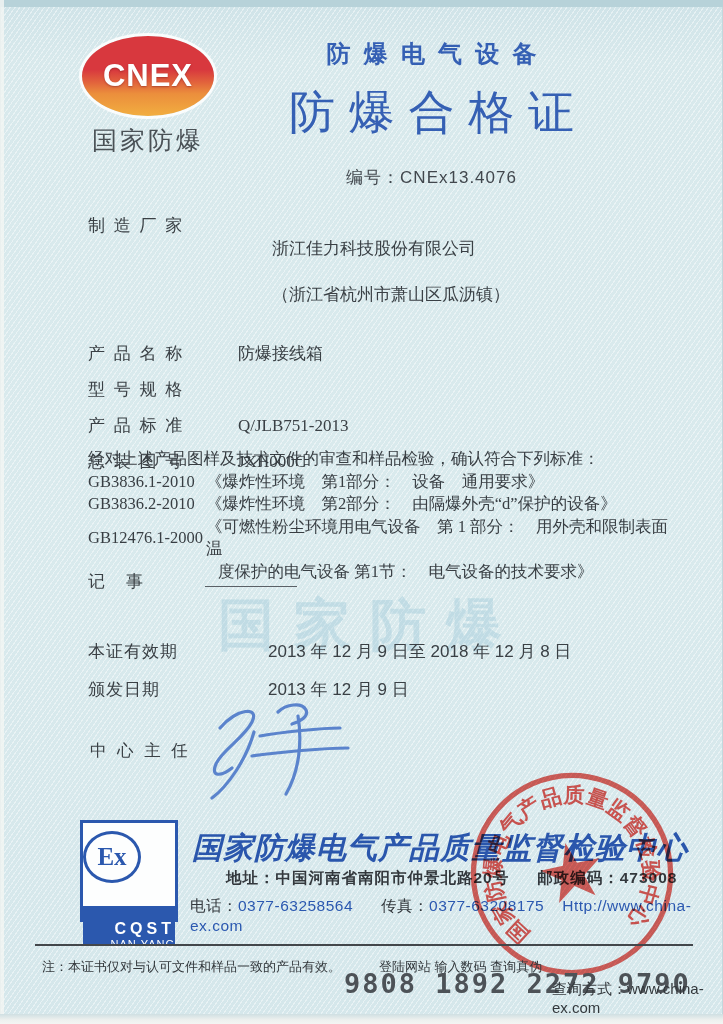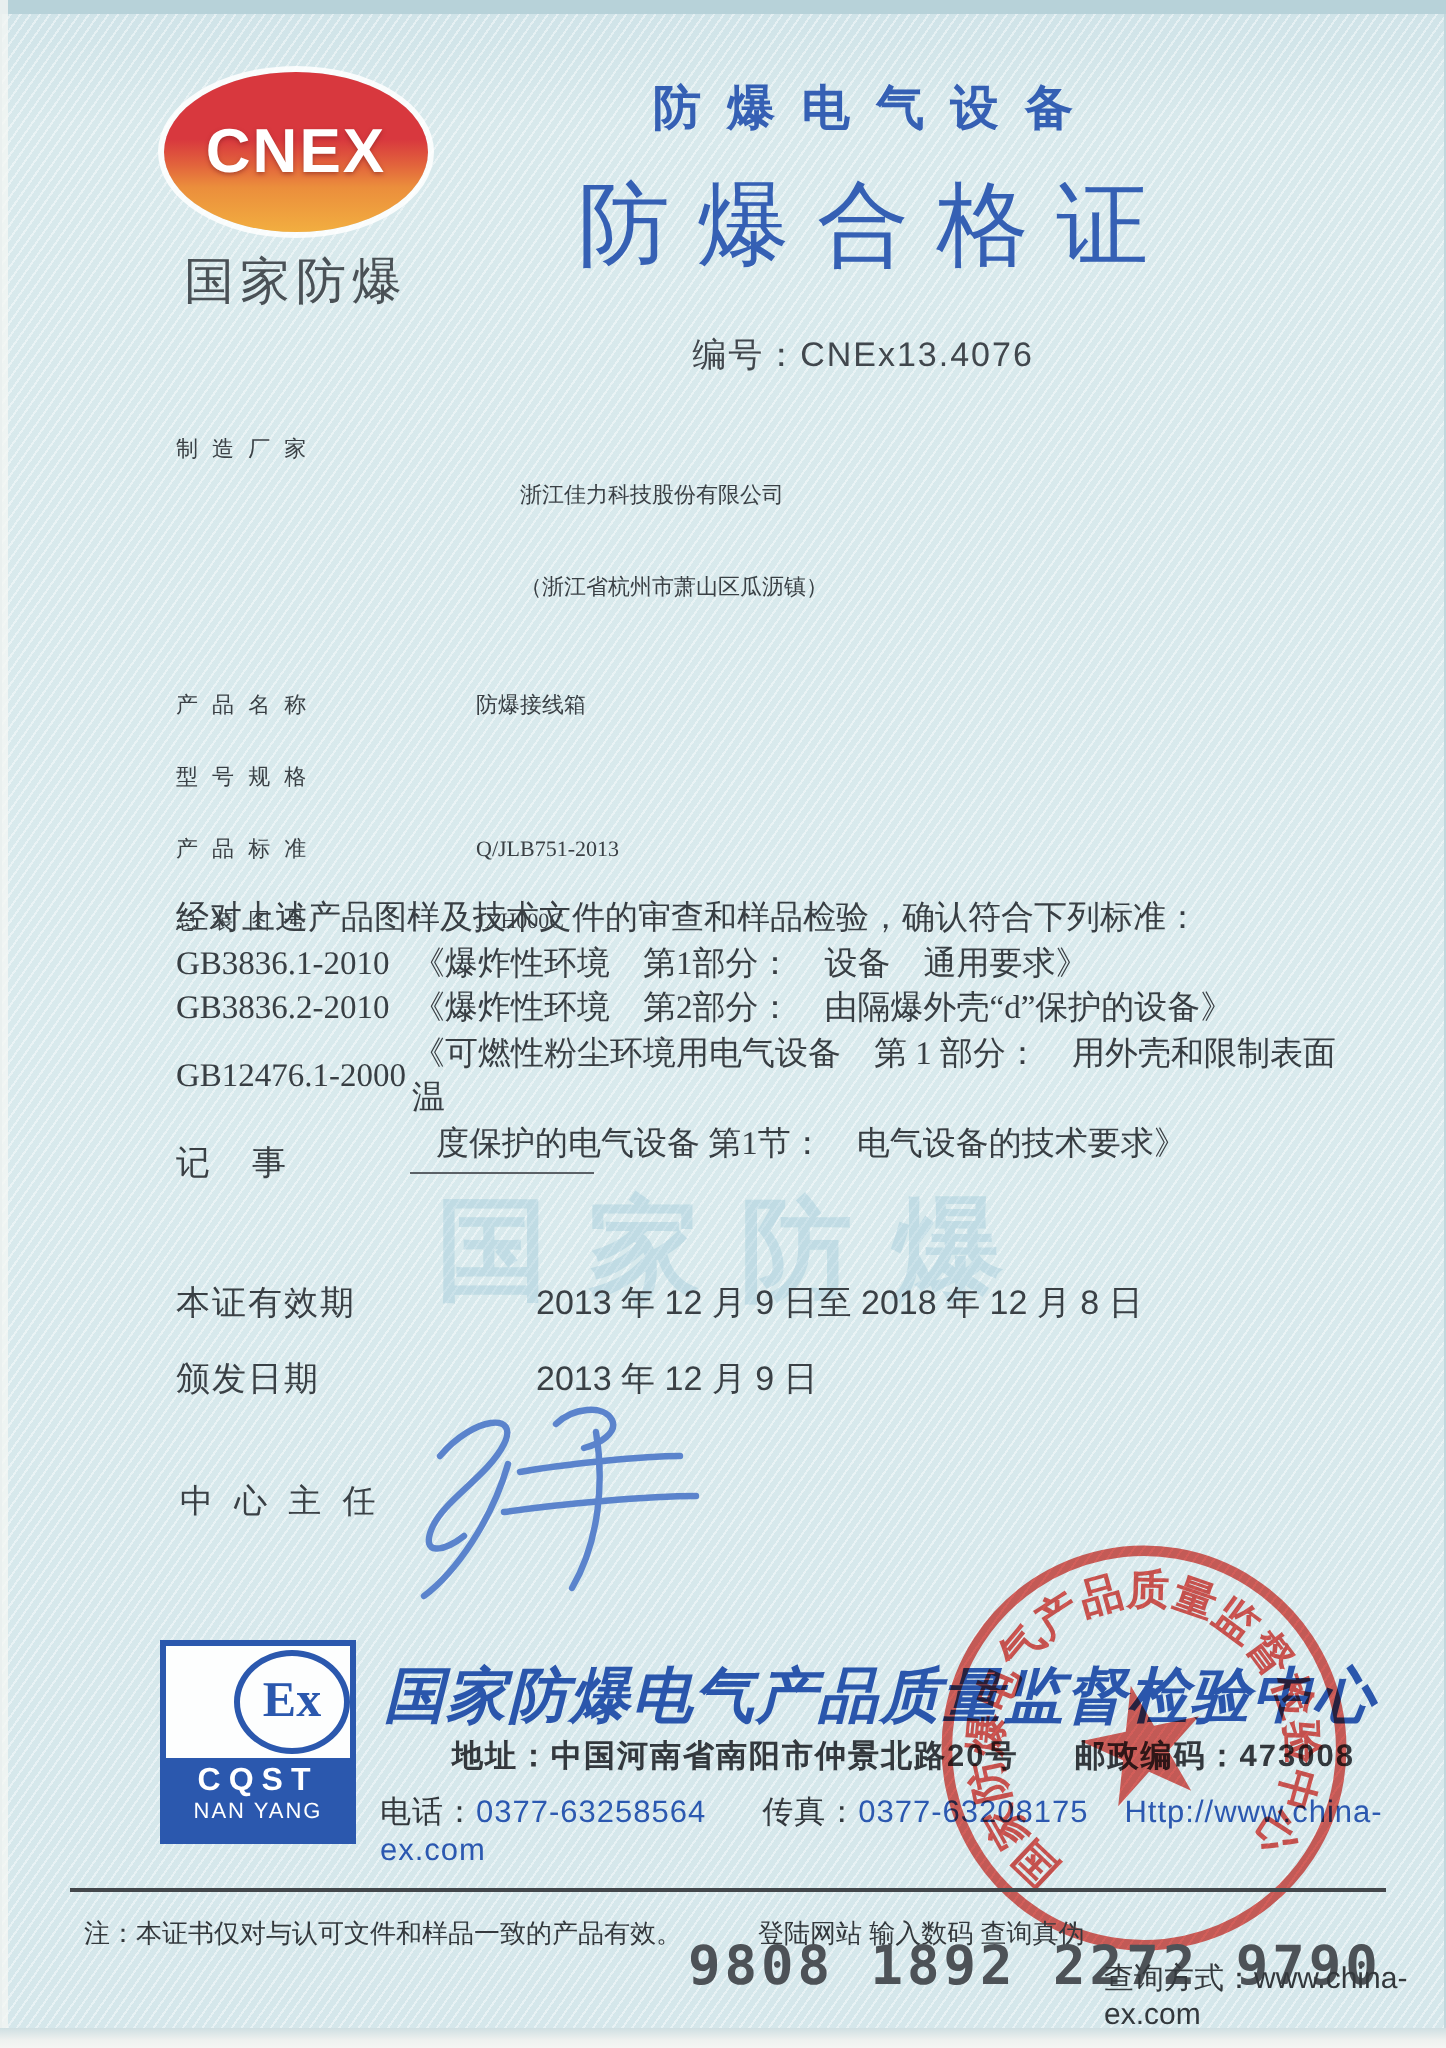--- a/index.html
+++ b/index.html
@@ -26,21 +26,21 @@
   .cnex-text{color:#fff;font-weight:bold;font-size:31px;letter-spacing:1px;text-shadow:0 1px 2px rgba(120,30,30,0.5);}
   .cnex-caption{margin-top:8px;font-size:25px;color:#4a5156;letter-spacing:3px;}
 
   .titles{position:absolute;left:185px;right:45px;top:38px;text-align:center;}
   .subtitle{font-size:24px;font-weight:bold;color:#3560b4;letter-spacing:0.55em;text-indent:0.55em;}
   .title{margin-top:12px;font-size:46px;font-weight:normal;color:#3560b4;letter-spacing:0.30em;text-indent:0.30em;white-space:nowrap;}
   .certno{margin-top:22px;font-size:17px;color:#41474d;letter-spacing:1px;}
 
   
   .fields{position:absolute;left:88px;top:214px;width:580px;}
-  .frow{display:flex;margin-bottom:13px;line-height:23px;font-size:11px;}
+  .frow{display:flex;margin-bottom:13px;line-height:23px;font-size:17px;}
   .lbl{width:150px;flex:0 0 150px;color:#3a4045;letter-spacing:2px;white-space:pre;}
   .val{font-family:"Liberation Serif",serif;color:#3a4045;white-space:pre-wrap;}
   .val2{font-family:"Liberation Serif",serif;color:#3a4045;}
 
   .standards{position:absolute;left:88px;top:448px;width:595px;font-family:"Liberation Serif",serif;font-size:16.5px;line-height:22.5px;color:#383e43;}
   .std-row{display:flex;align-items:center;}
   .std-code{width:118px;flex:0 0 118px;}
   .std-desc{white-space:pre-wrap;}
   .std-cont{margin-left:130px;white-space:pre-wrap;}
 
@@ -54,24 +54,24 @@
   .issue{top:678px;}
 
   .director{position:absolute;left:90px;top:740px;font-size:16.5px;letter-spacing:3px;}
   .signature{position:absolute;left:182px;top:698px;}
 
   
   .watermark{position:absolute;left:218px;top:588px;font-size:56px;font-weight:bold;letter-spacing:20px;color:rgba(135,190,210,0.30);white-space:nowrap;pointer-events:none;}
 
   
   .org-logo{position:absolute;left:80px;top:820px;width:98px;height:102px;background:#fdfefe;border:3px solid #2b58ae;box-sizing:border-box;}
-  .org-logo-top{height:56px;display:flex;align-items:center;justify-content:flex-end;}
+  .org-logo-top{height:67px;display:flex;align-items:center;justify-content:flex-start;}
   .org-ex-circle{width:52px;height:46px;border:3px solid #2b58ae;border-radius:50%;display:flex;align-items:center;justify-content:center;}
   .org-ex-text{color:#2b58ae;font-weight:bold;font-size:25px;font-family:"Liberation Serif",serif;}
-  .org-logo-band{height:40px;background:#2b58ae;color:#fff;text-align:center;padding-top:2px;box-sizing:border-box;}
+  .org-logo-band{height:40px;background:#2b58ae;color:#fff;text-align:right;padding-top:13px;box-sizing:border-box;margin-top:16px;}
   .org-cqst{font-size:16px;font-weight:bold;letter-spacing:4px;line-height:19px;}
   .org-ny{font-size:11px;letter-spacing:1px;line-height:13px;}
 
   .org-name{position:absolute;left:192px;top:828px;width:510px;font-size:30px;font-weight:bold;font-style:italic;color:#2a56ac;letter-spacing:1px;white-space:nowrap;}
   .org-addr{position:absolute;left:226px;top:868px;font-size:15.5px;font-weight:bold;color:#33383d;letter-spacing:1px;}
   .org-tel{position:absolute;left:190px;top:896px;font-size:15.5px;font-weight:normal;color:#33383d;letter-spacing:0.5px;}
   .blue-num{color:#2b58b0;}
   .gap-sm{display:inline-block;width:18px;}
   .gap-md{display:inline-block;width:28px;}
 

